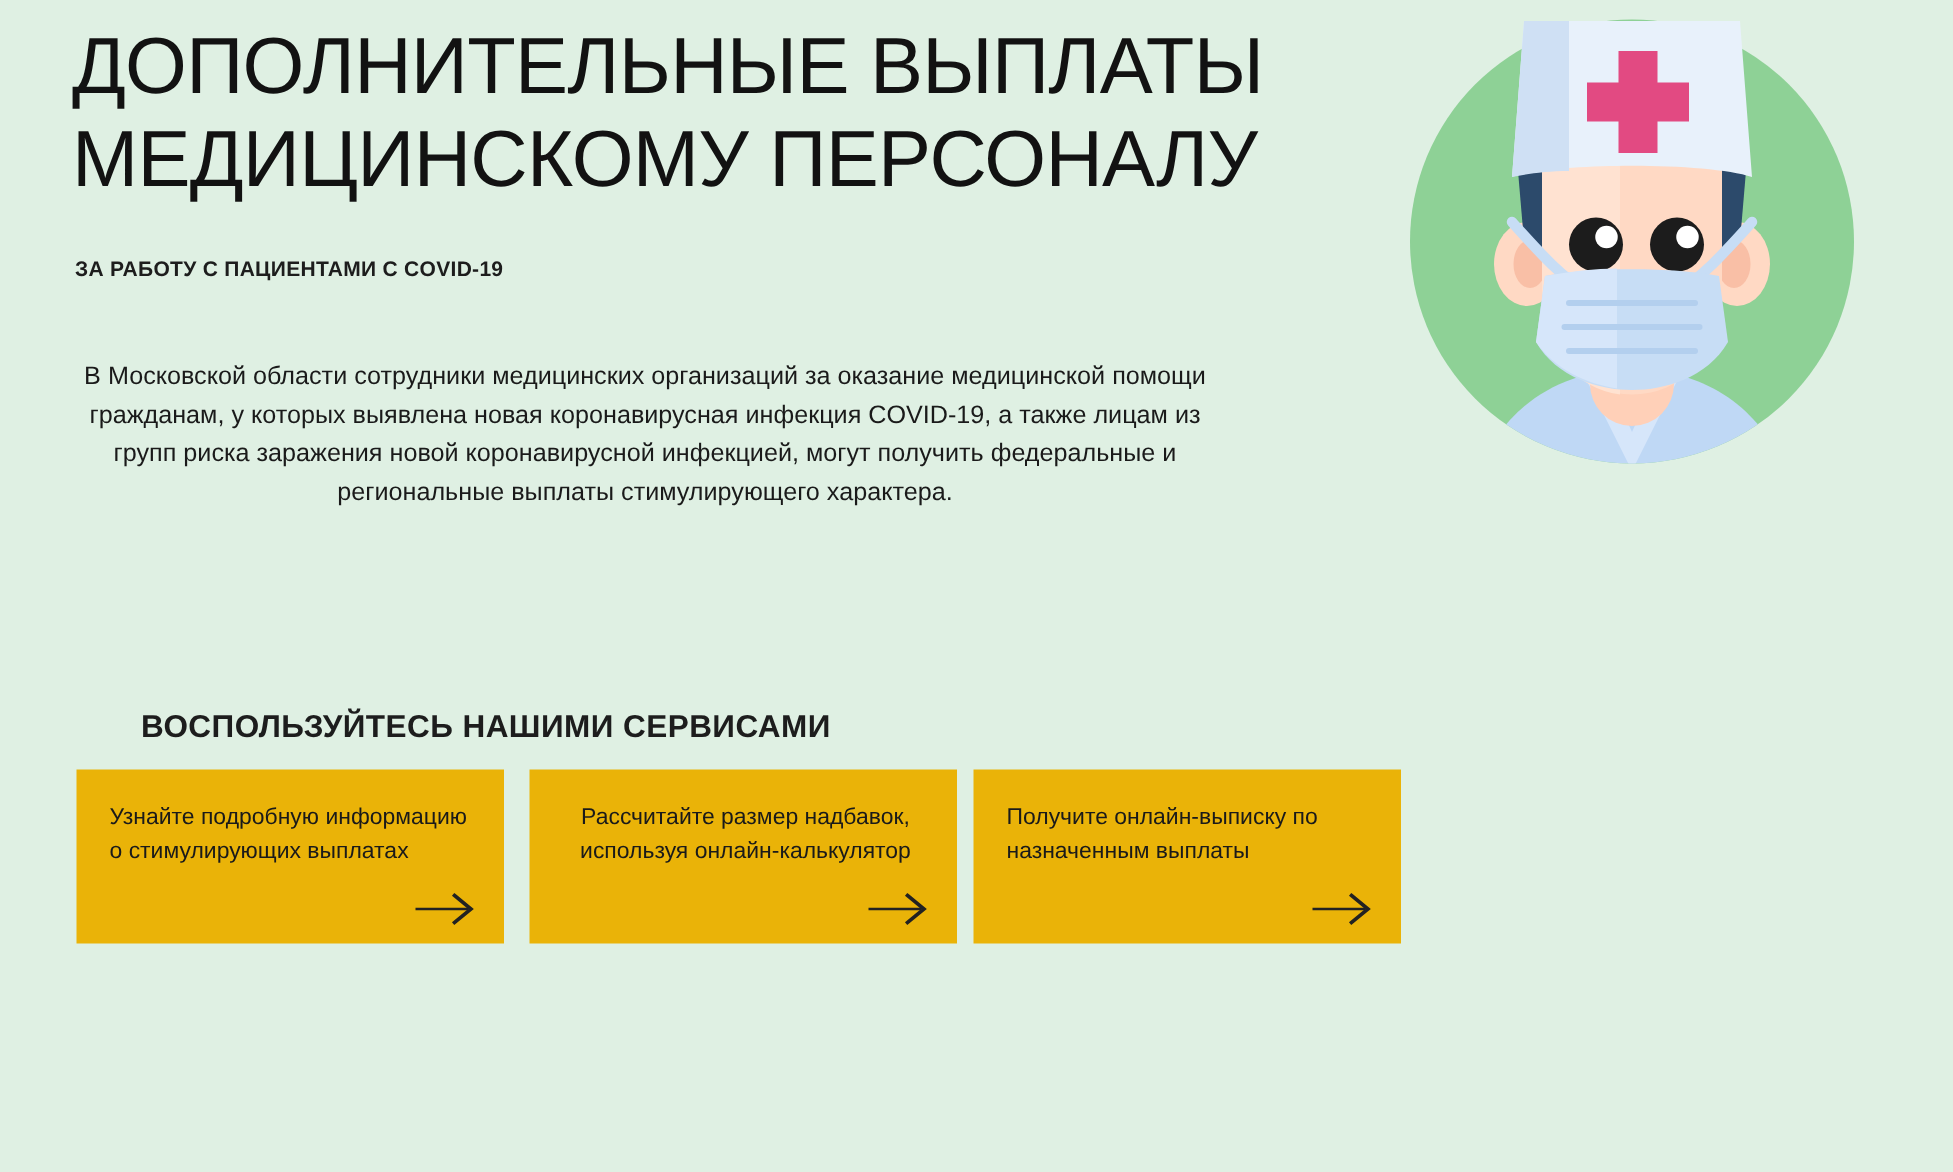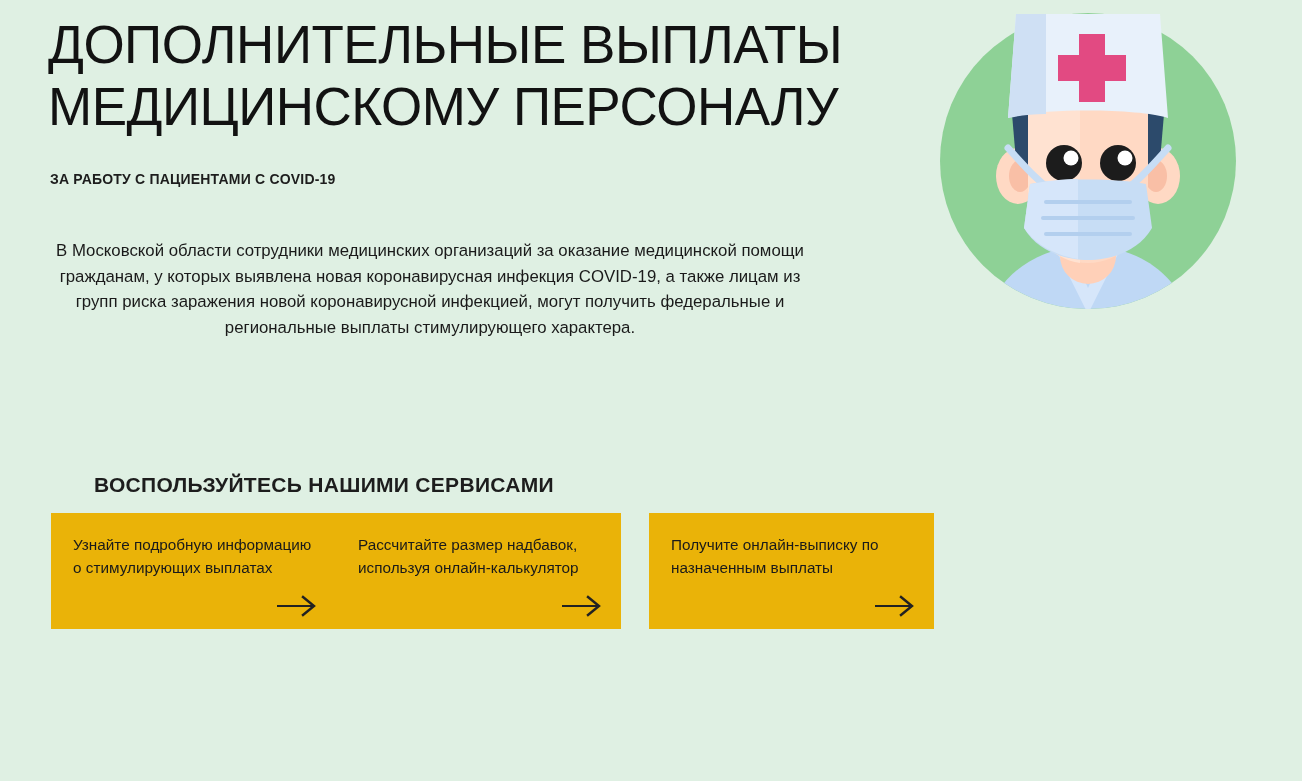--- a/index.html
+++ b/index.html
@@ -69,21 +69,21 @@
   }
   .card {
     position:absolute;
     top:0;
     width:285px;
     height:116px;
     background:#eab308;
     cursor:pointer;
   }
   .card:nth-child(1){ left:0px; }
-  .card:nth-child(2){ left:285px; }
+  .card:nth-child(2){ left:302px;text-align:center; }
   .card:nth-child(3){ left:598px; }
 
   .card-text {
     position:absolute;
     left:22px; top:20px;
     width:244px;
     font-size:15.3px;
     line-height:23px;
     color:#1a1a1a;
   }

